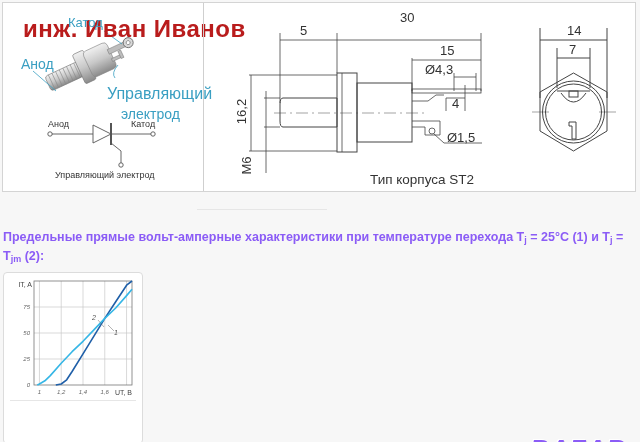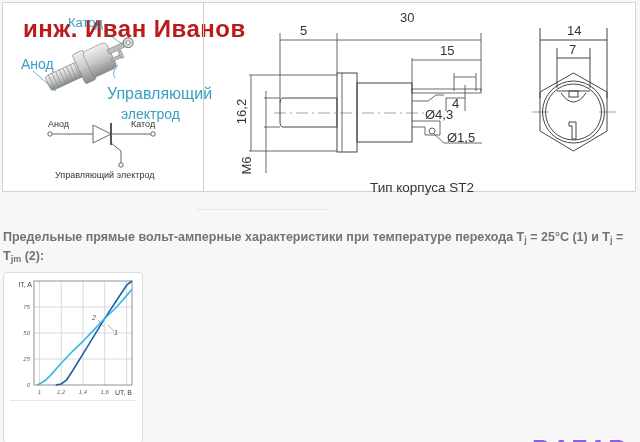--- a/index.html
+++ b/index.html
@@ -18,21 +18,21 @@
   .watermark {
     position:absolute; left:20px; top:12px; font-size:24px; font-weight:bold;
     color:#b91c1c; white-space:nowrap; letter-spacing:0.5px; pointer-events:none;
   }
   .lbl-blue { position:absolute; font-size:13px; color:#3a9fc2; line-height:1; white-space:nowrap; }
   .lbl-dark { position:absolute; font-size:9px; color:#333; line-height:1; white-space:nowrap; }
   .dim { position:absolute; font-size:13px; color:#333; line-height:1; white-space:nowrap; }
   .sep-h { position:absolute; left:197px; top:209px; width:130px; height:1px; background:#e6e6e6; }
   .heading {
     position:absolute; left:3px; top:229px; width:630px;
-    font-size:12.5px; font-weight:bold; color:#737373; line-height:16px;
+    font-size:12.5px; font-weight:bold; color:#8b5cf6; line-height:16px;
   }
   .heading sub { font-size:9px; vertical-align:-2px; }
   .chart-card {
     position:absolute; left:3px; top:272px; width:140px; height:172px;
     background:#ffffff; border:1px solid #dcdcdc; border-radius:4px; box-sizing:border-box;
   }
   .chart-sep { position:absolute; left:6px; top:127px; width:126px; height:1px; background:#e6e6e6; }
   .chart-caption {
     position:absolute; left:0; top:144px; width:138px; text-align:center;
     font-size:10px; font-weight:bold; color:#333;
@@ -173,26 +173,26 @@
         <path d="M357 90 Q369.5 108 382 90"></path>
         <rect x="365" y="88" width="9" height="6"></rect>
         <path d="M365 119 L372 119 L372 136 L368 136 L368 123 L365 123 Z"></path>
         <line x1="328" y1="109" x2="345" y2="109" stroke-width="0.5"></line>
         <line x1="395" y1="109" x2="412" y2="109" stroke-width="0.5"></line>
       </g>
     </svg>
     <div class="dim" style="left:96px;top:21px;">5</div>
     <div class="dim" style="left:196px;top:8px;">30</div>
     <div class="dim" style="left:236px;top:41px;">15</div>
-    <div class="dim" style="left:221px;top:60px;margin-top:45px;">Ø4,3</div>
+    <div class="dim" style="left:221px;top:60px;">Ø4,3</div>
     <div class="dim" style="left:248px;top:94px;">4</div>
     <div class="dim" style="left:243px;top:128px;">Ø1,5</div>
     <div class="dim" style="left:25px;top:102px;transform:rotate(-90deg);">16,2</div>
     <div class="dim" style="left:33px;top:156px;transform:rotate(-90deg);">M6</div>
-    <div class="dim" style="left:166px;top:170px;font-size:13.5px;margin-top:8px;">Тип корпуса ST2</div>
+    <div class="dim" style="left:166px;top:170px;font-size:13.5px;">Тип корпуса ST2</div>
     <div class="dim" style="left:363px;top:21px;">14</div>
     <div class="dim" style="left:365px;top:40px;">7</div>
   </div>
 </div>
 
 <div class="sep-h"></div>
 
 <div class="heading"><span>Предельные прямые вольт-амперные характеристики при температуре перехода T</span><sub>j</sub><span> = 25°C (1) и T</span><sub>j</sub><span> = T</span><sub>jm</sub><span> (2):</span></div>
 
 <div class="chart-card">

